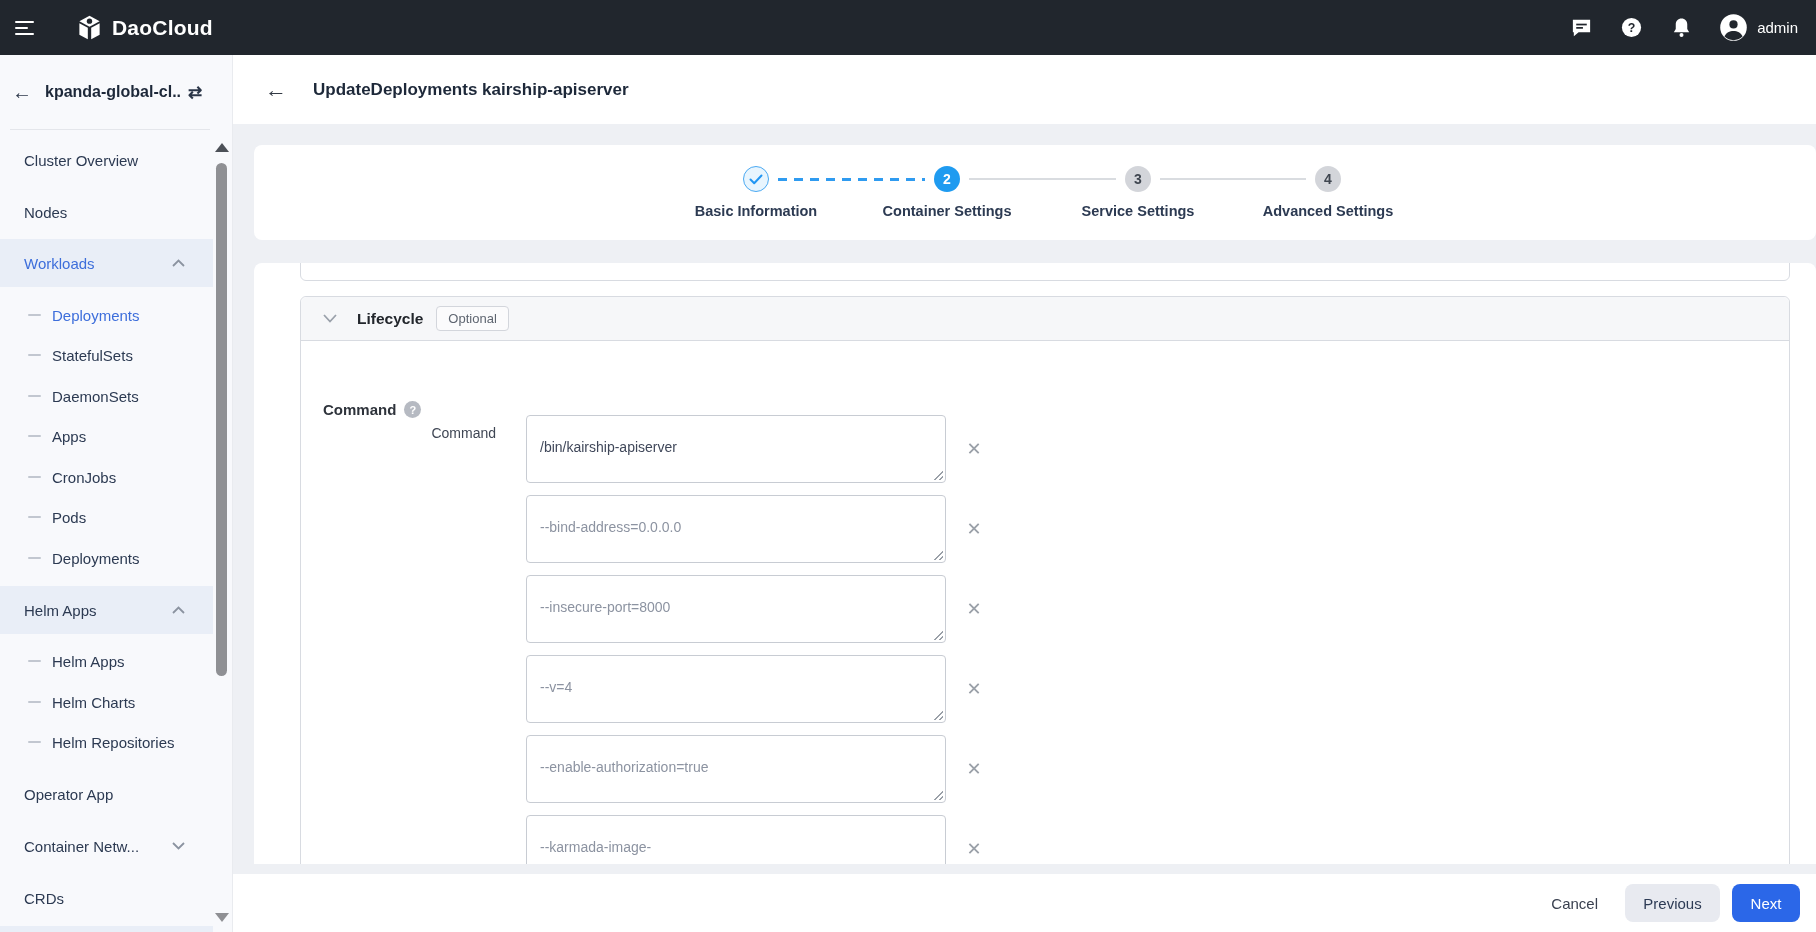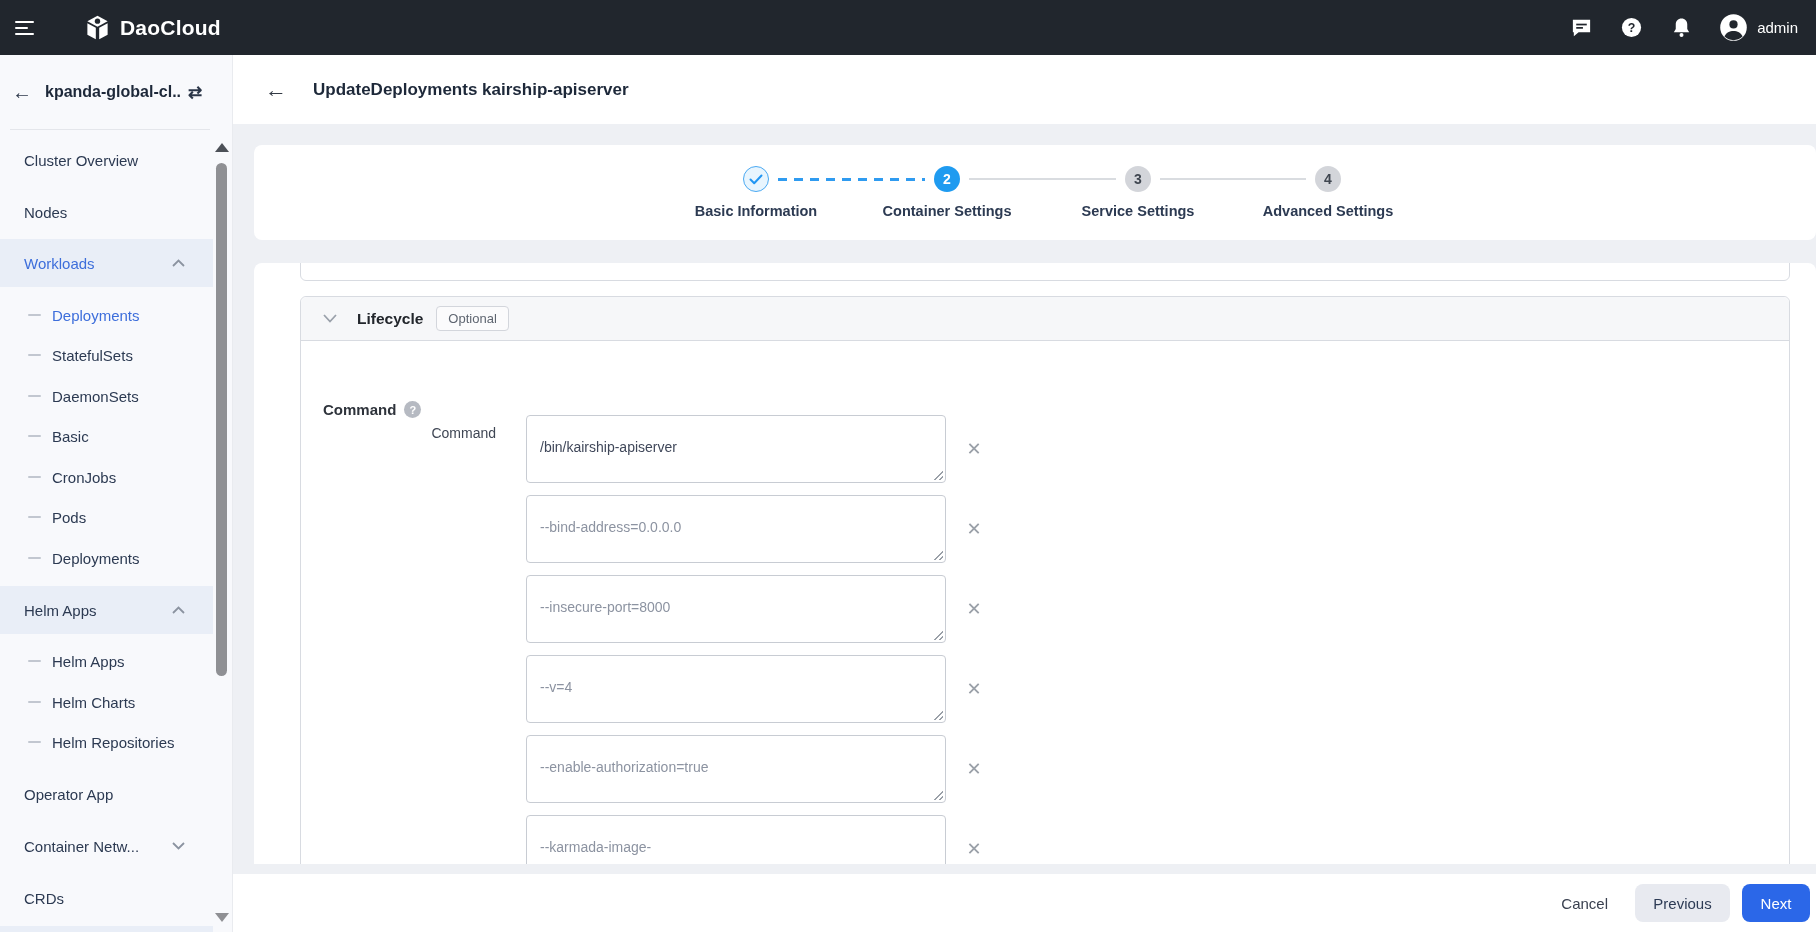--- a/index.html
+++ b/index.html
@@ -1,21 +1,21 @@
 <!DOCTYPE html>
 <html><head>
 <meta charset="utf-8">
 <style>
   * { margin:0; padding:0; box-sizing:border-box; }
   html,body { width:1816px; height:932px; overflow:hidden;
     font-family:"Liberation Sans", sans-serif; background:#eef0f4; }
 
   
   .topbar { position:absolute; left:0; top:0; width:1816px; height:55px;
-    background:#21262d; display:flex; align-items:center; z-index:30;gap:8px; }
+    background:#21262d; display:flex; align-items:center; z-index:30; }
   .hamburger { width:48px; height:55px; display:flex; flex-direction:column;
     justify-content:center; gap:4px; padding-left:15px; cursor:pointer; }
   .hamburger i { display:block; height:2px; background:#fff; border-radius:1px; }
   .hamburger i:nth-child(1){ width:19px; } .hamburger i:nth-child(2){ width:13px; }
   .hamburger i:nth-child(3){ width:19px; }
   .brand { display:flex; align-items:center; gap:9px; margin-left:28px; }
   .brand-name { color:#fff; font-size:21px; font-weight:700; letter-spacing:.2px; }
   .topbar-right { margin-left:auto; display:flex; align-items:center; gap:26px;
     padding-right:18px; }
   .tb-icon { width:24px; height:24px; display:flex; align-items:center;
@@ -112,21 +112,21 @@
       #9aa0a8 2px, #9aa0a8 3.4px);
     clip-path:polygon(100% 0, 100% 100%, 0 100%); pointer-events:none; }
   .cmd-x { position:absolute; left:662px; width:22px; height:22px; font-size:18px;
     color:#9aa0a8; display:flex; align-items:center; justify-content:center;
     cursor:pointer; background:none; border:none;
     font-family:"Liberation Sans", sans-serif; }
 
   
   .footer { position:absolute; left:233px; top:874px; width:1583px; height:58px;
     background:#fff; display:flex; align-items:center; justify-content:flex-end;
-    padding-right:6px; z-index:15; }
+    padding-right:16px; z-index:15; }
   .btn { height:38px; border:none; border-radius:8px; font-size:15px;
     font-family:"Liberation Sans", sans-serif; cursor:pointer; }
   .btn-cancel { background:none; color:#3a4150; padding:0 12px; margin-right:15px; }
   .btn-prev { background:#e8eaf0; color:#2d3b55; width:95px; margin-right:12px; }
   .btn-next { background:#2b67e8; color:#fff; width:68px;border-radius:8px; }
 
   svg { display:block; }
 </style>
 </head>
 <body>
@@ -215,21 +215,21 @@
   <div class="nav-sub" style="top:280px">
     <span class="dash"></span>
       <span class="lbl">StatefulSets</span>
   </div>
   <div class="nav-sub" style="top:321px">
     <span class="dash"></span>
       <span class="lbl">DaemonSets</span>
   </div>
   <div class="nav-sub" style="top:361px">
     <span class="dash"></span>
-      <span class="lbl">Basic</span>
+      <span class="lbl">Apps</span>
   </div>
   <div class="nav-sub" style="top:402px">
     <span class="dash"></span>
       <span class="lbl">CronJobs</span>
   </div>
   <div class="nav-sub" style="top:442px">
     <span class="dash"></span>
       <span class="lbl">Pods</span>
   </div>
   <div class="nav-sub" style="top:483px">

